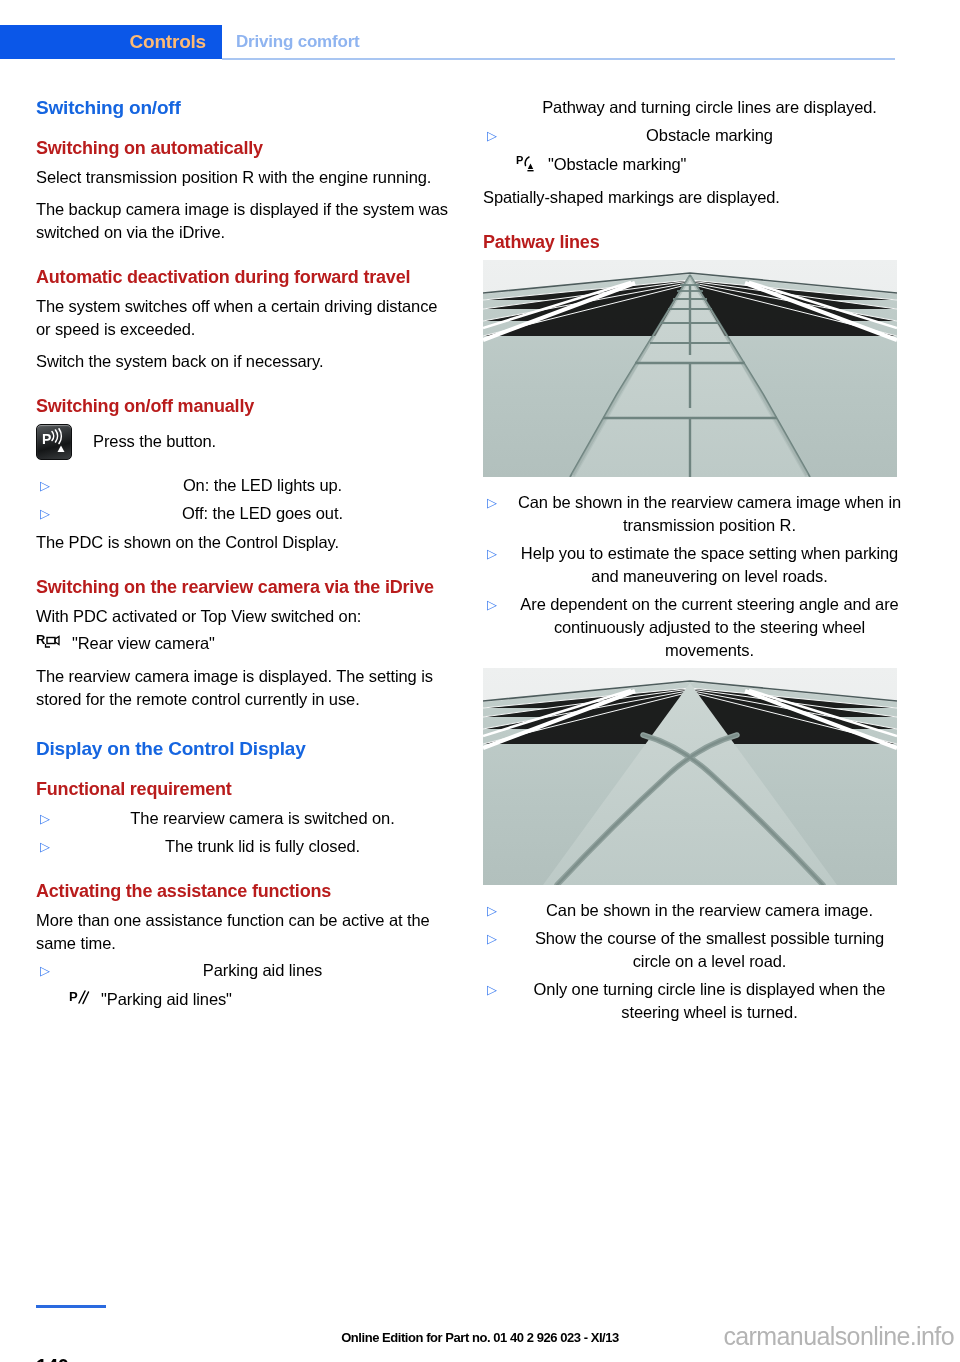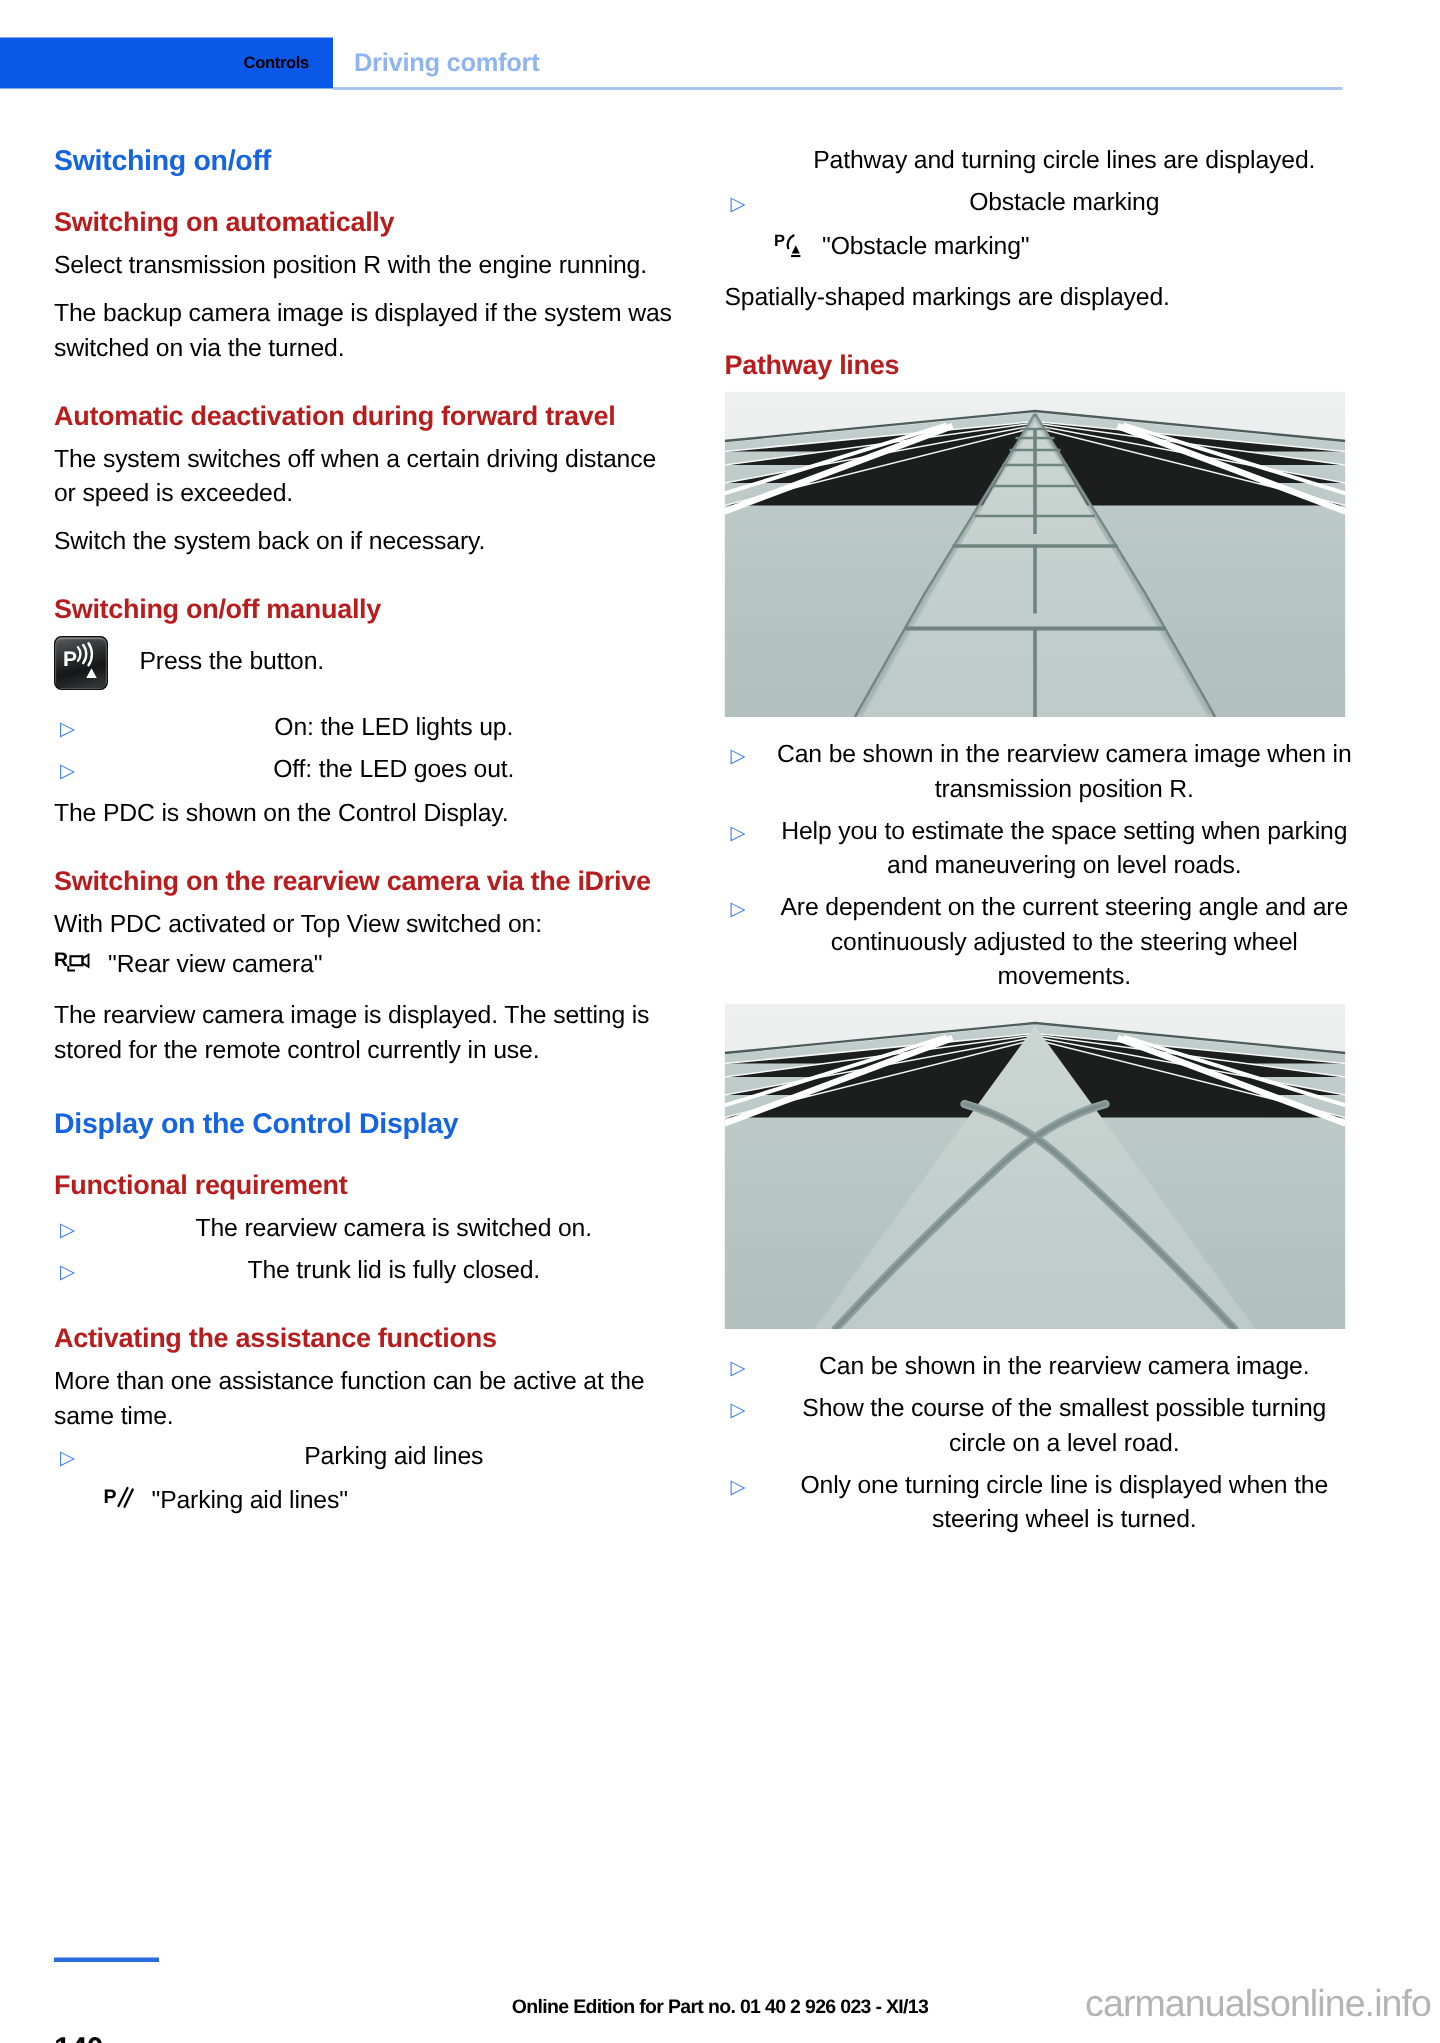--- a/index.html
+++ b/index.html
@@ -31,22 +31,22 @@
     width: 222px;
     height: 34px;
     background: #0b57e8;
     box-sizing: border-box;
     text-align: right;
     padding-right: 16px;
   }
   .header-tab-active span {
     display: inline-block;
     line-height: 34px;
-    color: #000000;
-    font-size: 11px;
+    color: #fdba74;
+    font-size: 19px;
     font-weight: bold;
     letter-spacing: -0.2px;
   }
   .header-tab-sub {
     position: absolute;
     left: 236px;
     top: 0;
     line-height: 34px;
     color: #8fb4f0;
     font-size: 17px;
@@ -226,21 +226,21 @@
   <div class="header-tab-sub">Driving comfort</div>
 </div>
 <div class="header-rule"></div>
 
 <div class="col col-left">
 
   <h1 class="h-main">Switching on/off</h1>
 
   <h2 class="h-sub">Switching on automatically</h2>
   <p class="body-text">Select transmission position R with the engine running.</p>
-  <p class="body-text">The backup camera image is displayed if the system was switched on via the turned.</p>
+  <p class="body-text">The backup camera image is displayed if the system was switched on via the iDrive.</p>
 
   <h2 class="h-sub spaced">Automatic deactivation during forward travel</h2>
   <p class="body-text">The system switches off when a certain driving distance or speed is exceeded.</p>
   <p class="body-text">Switch the system back on if necessary.</p>
 
   <h2 class="h-sub spaced">Switching on/off manually</h2>
 
   <div class="pdc-button-row">
     <div class="pdc-button">
       <svg width="34" height="34" viewBox="0 0 34 34">

